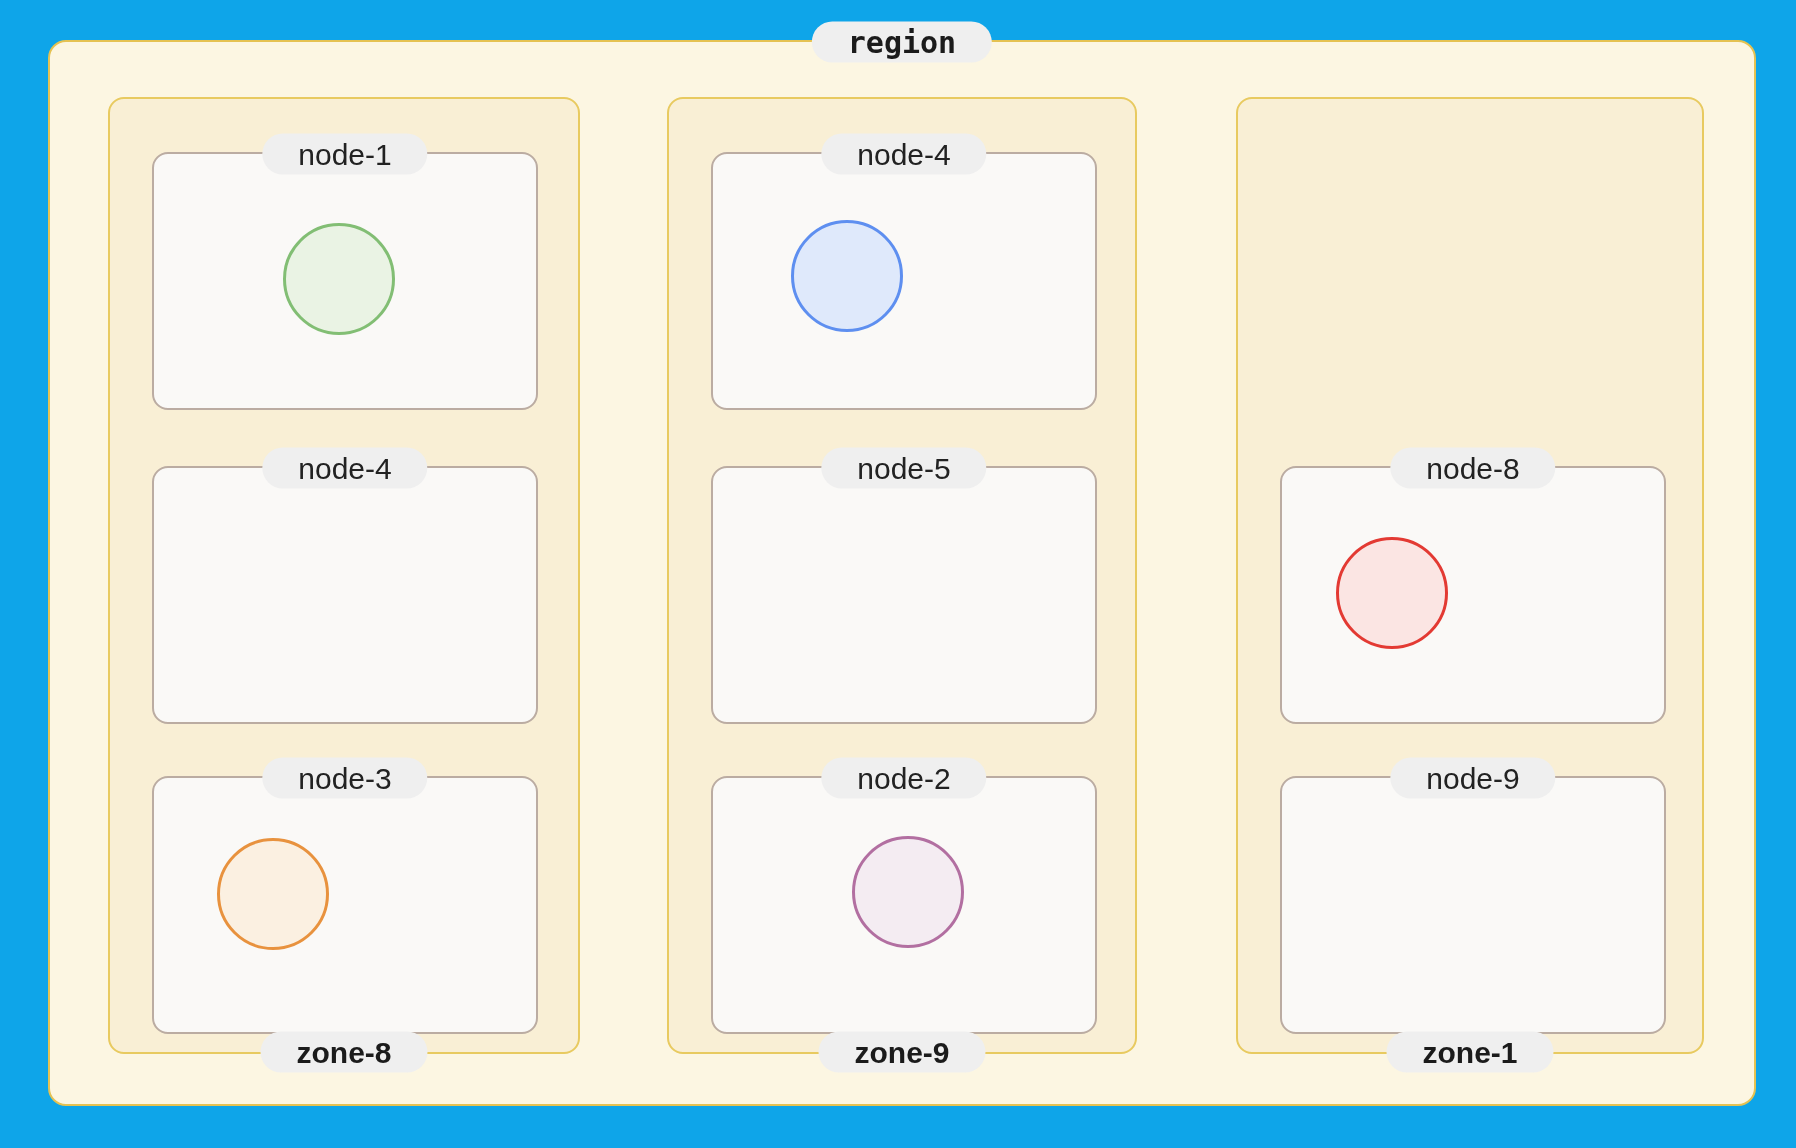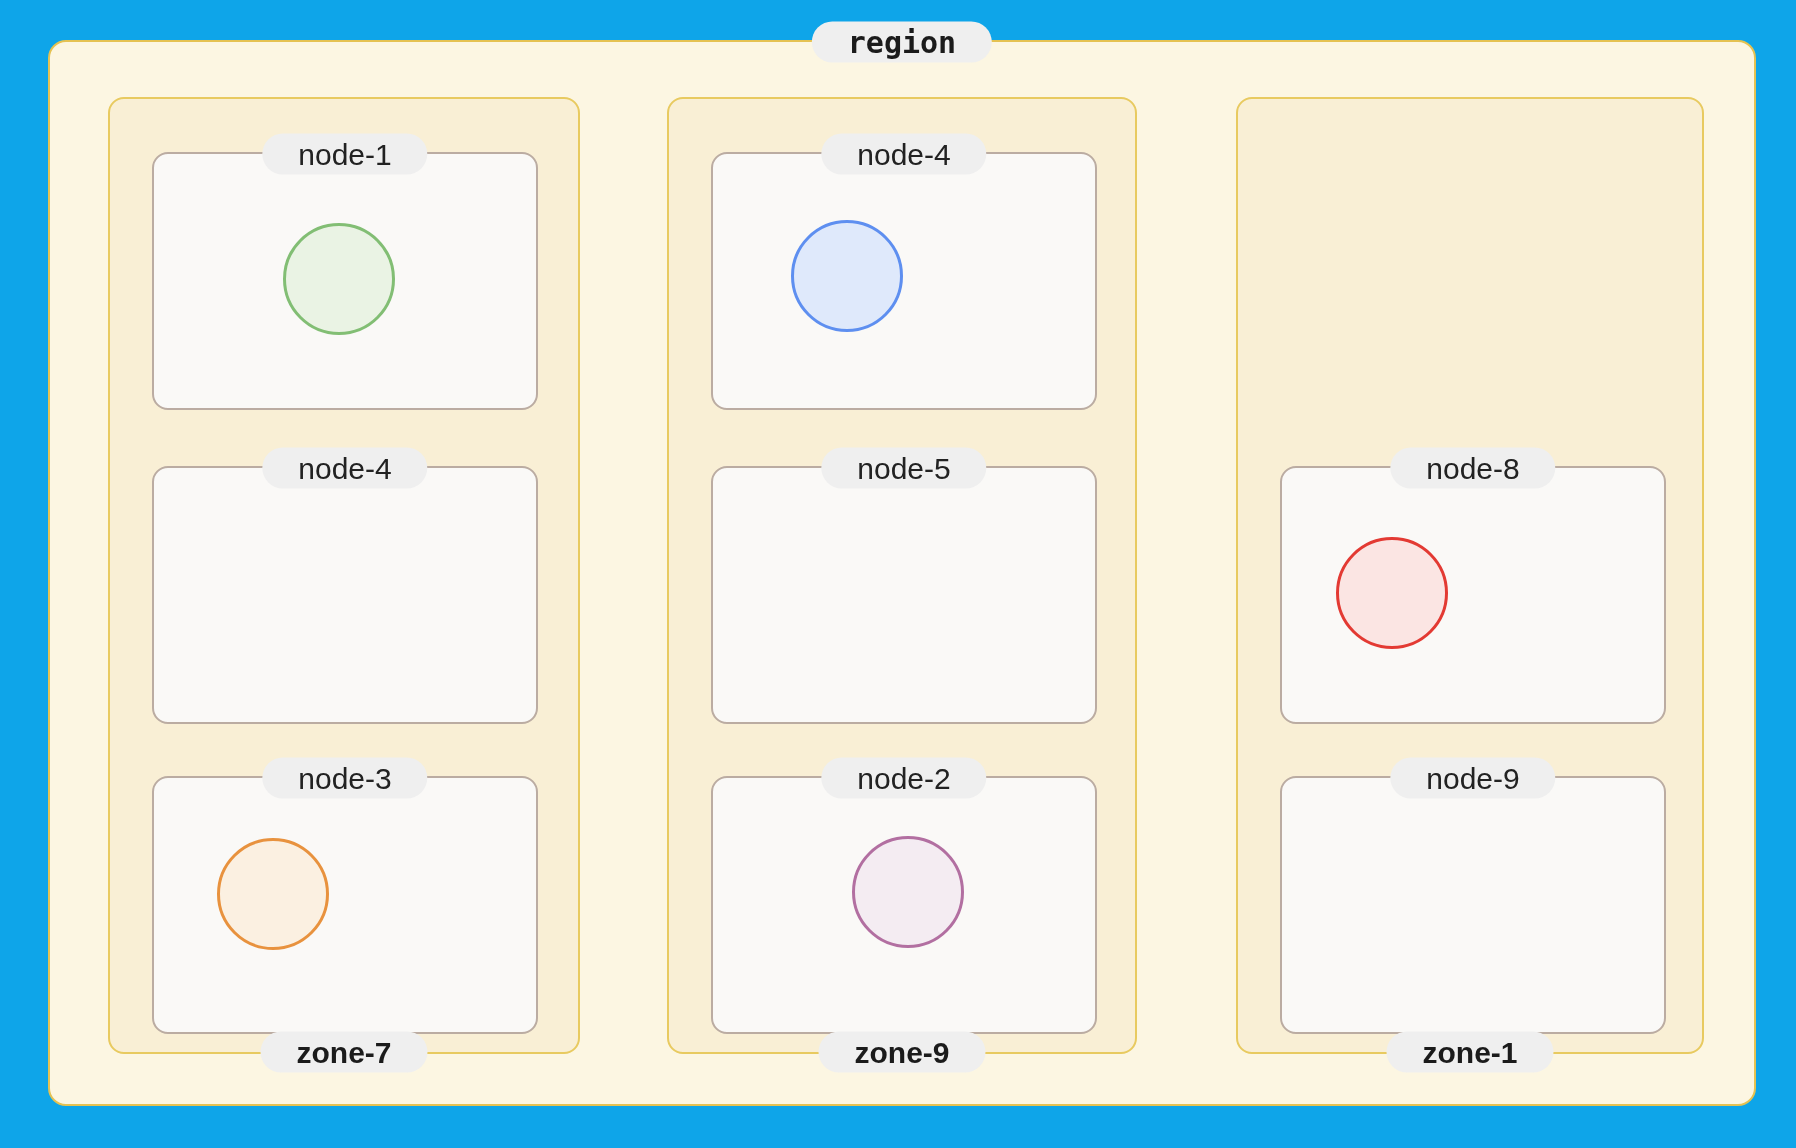--- a/index.html
+++ b/index.html
@@ -93,21 +93,21 @@
   }
 </style>
 </head>
 <body>
 
 <div class="canvas">
   <div class="region">
     <div class="pill region-pill">region</div>
 
     <div class="zone zone-1">
-      <div class="pill zone-pill">zone-7</div>
+      <div class="pill zone-pill">zone-8</div>
       <div class="node node-row-1">
         <div class="pill node-pill">node-1</div>
         <div class="pod" style="border-color: rgb(130, 190, 116); background: rgb(234, 243, 228); left: 129px; top: 69px;"></div>
       </div>
       <div class="node node-row-2">
         <div class="pill node-pill">node-4</div>
 
       </div>
       <div class="node node-row-3">
         <div class="pill node-pill">node-3</div>

